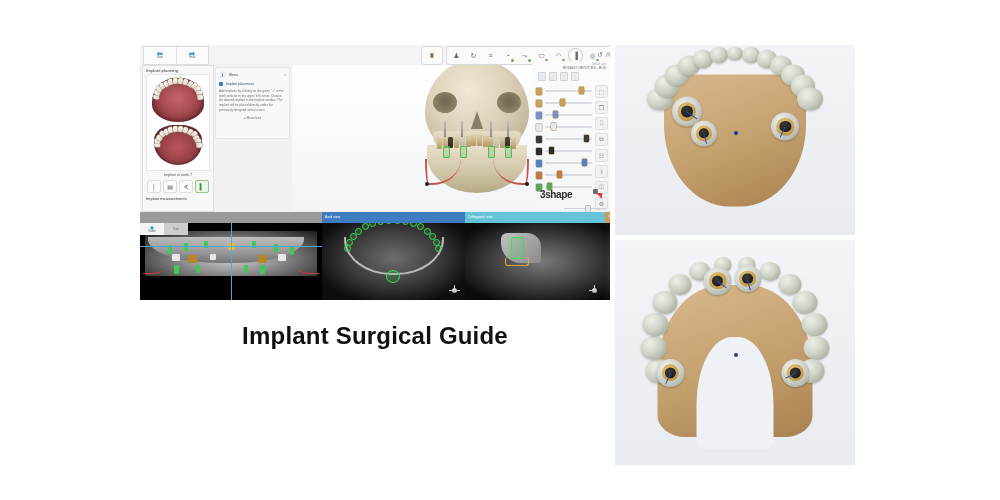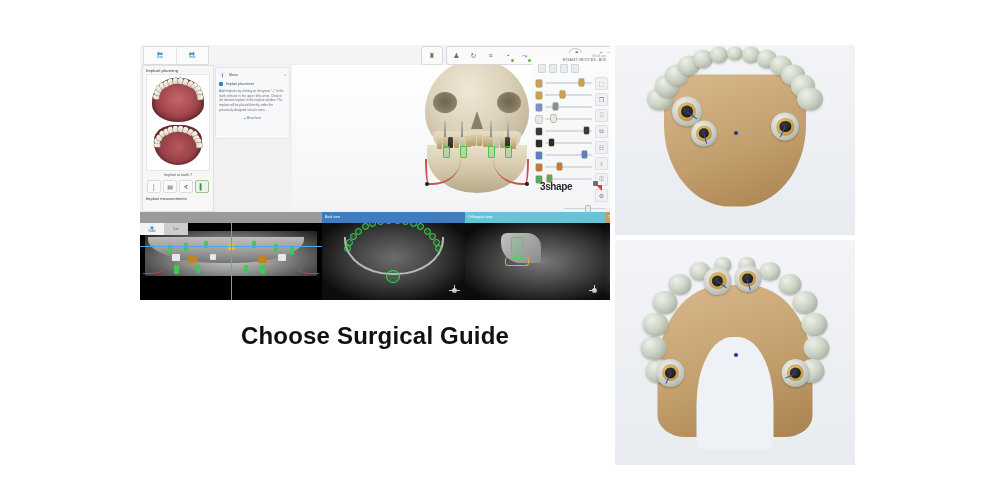--- a/index.html
+++ b/index.html
@@ -108,21 +108,21 @@
   .implant-pin{position:absolute;width:2px;background:linear-gradient(#bdbdbd,#8c8c8c);}
   .implant-grn{position:absolute;width:5px;height:10px;border:.7px solid #49c24b;
       border-radius:1px;background:rgba(60,190,80,.22);}
   .nerve{position:absolute;width:34px;height:24px;border:2.6px solid #c4554a;
       border-radius:0 0 80% 10%/0 0 100% 100%;border-top:none;border-right:none;}
   .nerve.l{left:8px;top:100px;}
   .nerve.r{right:8px;top:100px;transform:scaleX(-1);}
   .nerve-tip{position:absolute;width:4px;height:4px;border-radius:50%;background:#1e1e1e;}
 
   
-  .rsb{position:absolute;left:392px;top:8px;width:78px;height:145px;
+  .rsb{position:absolute;left:392px;top:16px;width:78px;height:145px;
        background:linear-gradient(#fbfbfb,#f4f5f6);}
   .rsb-user{text-align:right;padding:2px 4px 0 0;}
   .rsb-user .u1{font-size:2.6px;color:#9aa0a6;}
   .rsb-user .u2{font-size:3px;color:#5c6065;letter-spacing:.1px;}
   .rsb-presets{display:flex;gap:3px;justify-content:flex-start;padding:2px 0 0 6px;}
   .preset{width:6px;height:7px;background:#e9ecef;border:.6px solid #cfd4d9;border-radius:1px;}
   .slider-col{position:absolute;left:4px;top:24px;width:56px;}
   .srow{display:flex;align-items:center;height:12px;gap:3px;}
   .sthumb{width:6px;height:7px;border-radius:1px;flex:0 0 auto;}
   .strack{position:relative;flex:1;height:1.4px;background:#d8dce0;border-radius:1px;}
@@ -679,13 +679,13 @@
       </span>
       <span class="sleeve" style="left: 153.7px; top: 106px; width: 28px; height: 28px;">
         <span class="sleeve-in" style="width: 17.36px; height: 17.36px;"></span>
         <span class="sleeve-core" style="width: 11.2px; height: 11.2px;"></span>
         <span class="sleeve-axis" style="width: 11.2px; transform: rotate(155deg);"></span>
       </span>
     </div>
   <span class="centerdot" style="left:119px;top:113px;"></span>
 </div>
 
-<div id="caption">Choose Surgical Guide</div>
+<div id="caption">Implant Surgical Guide</div>
 
 </body></html>

